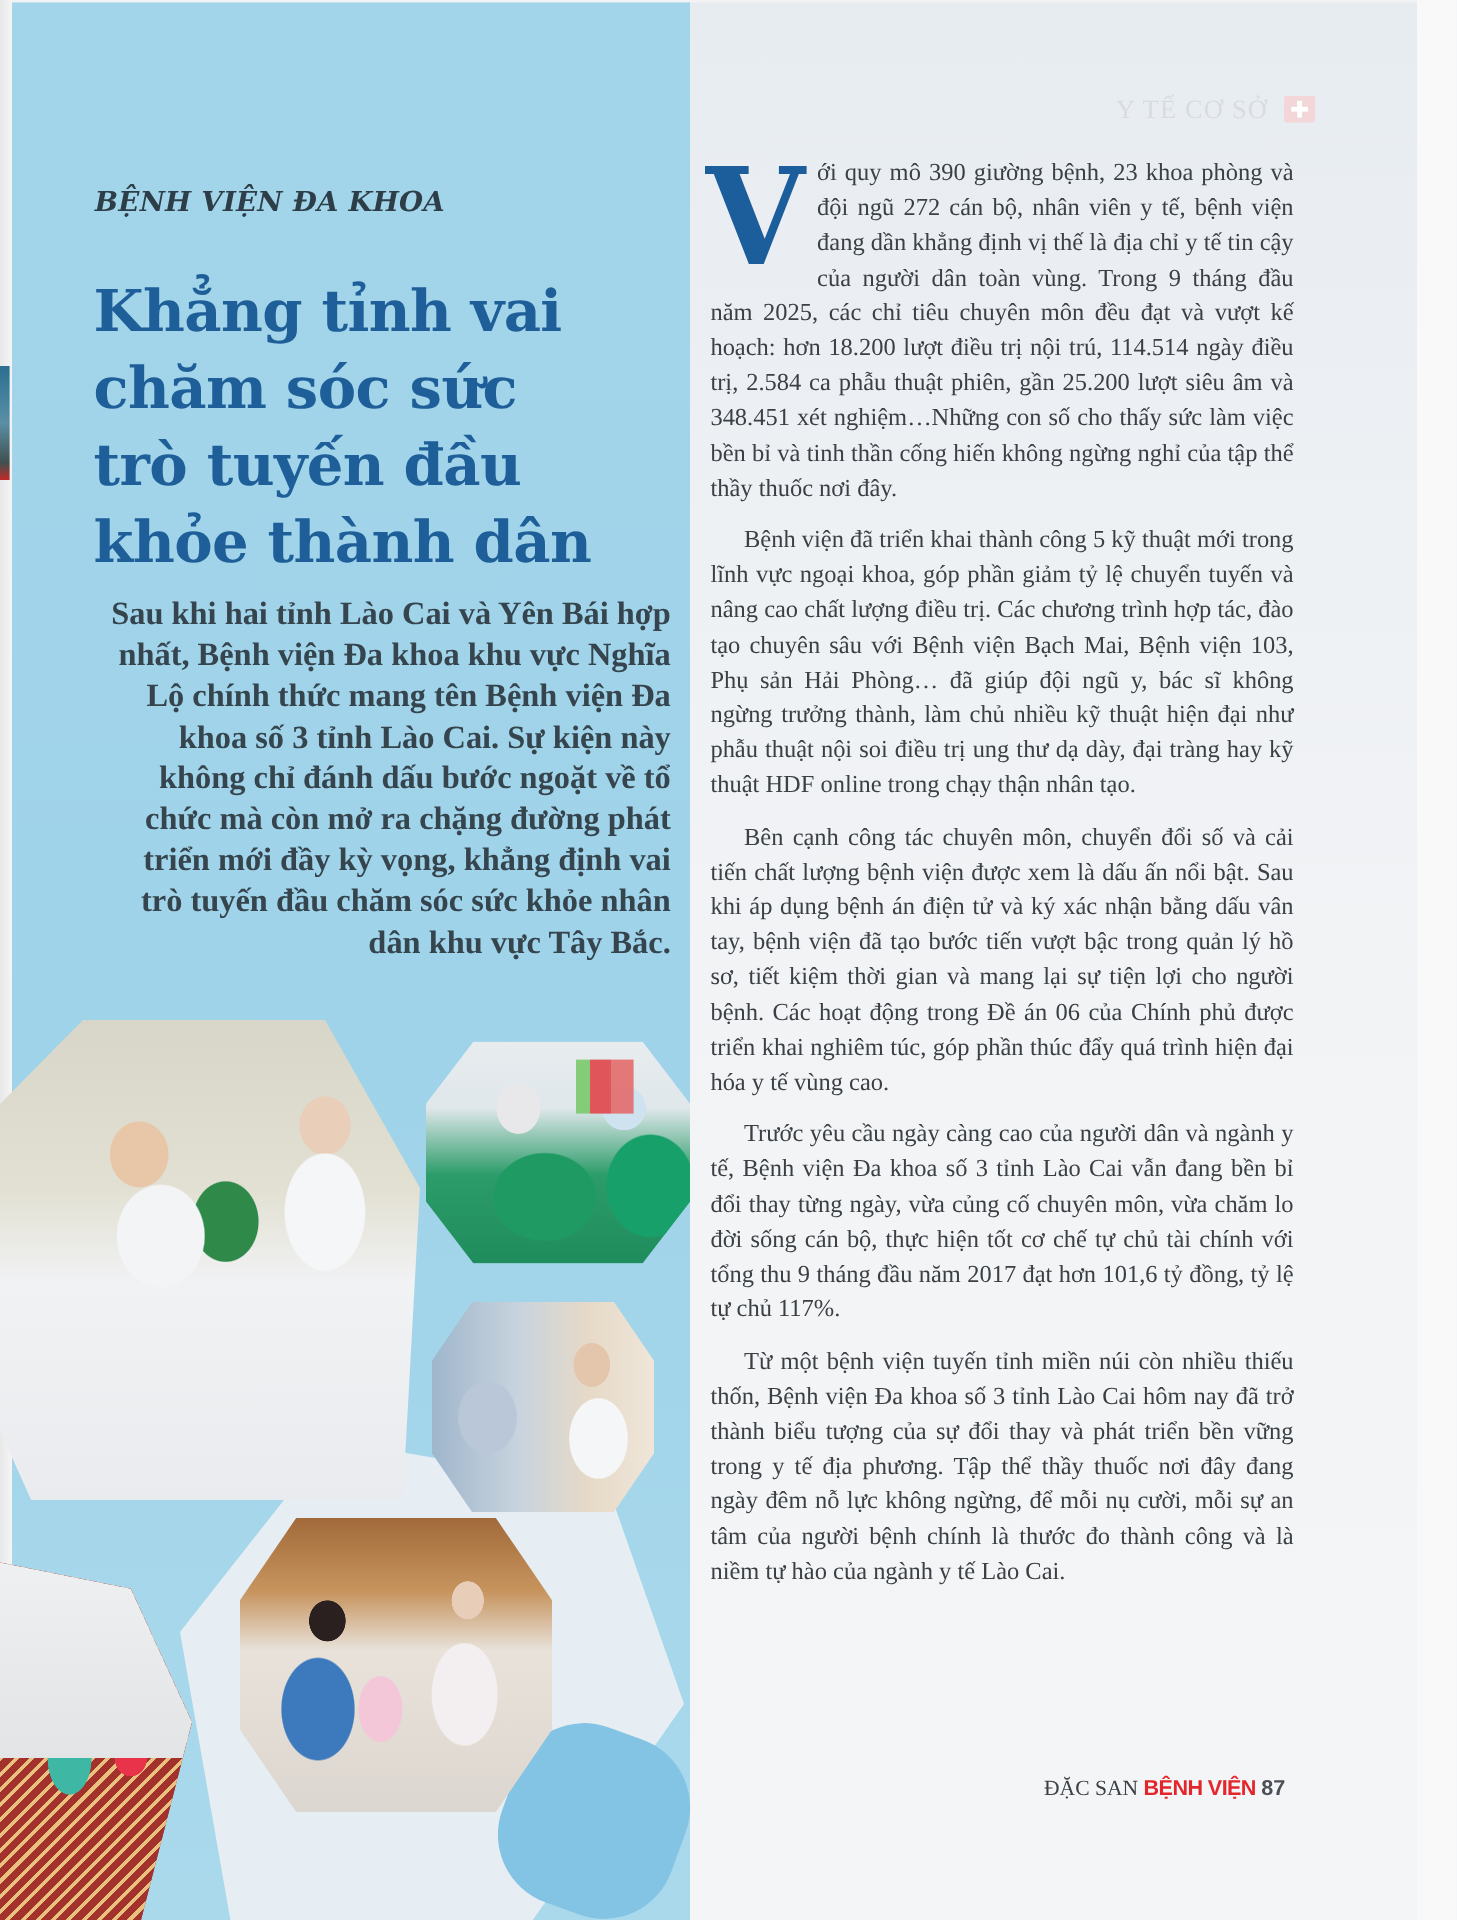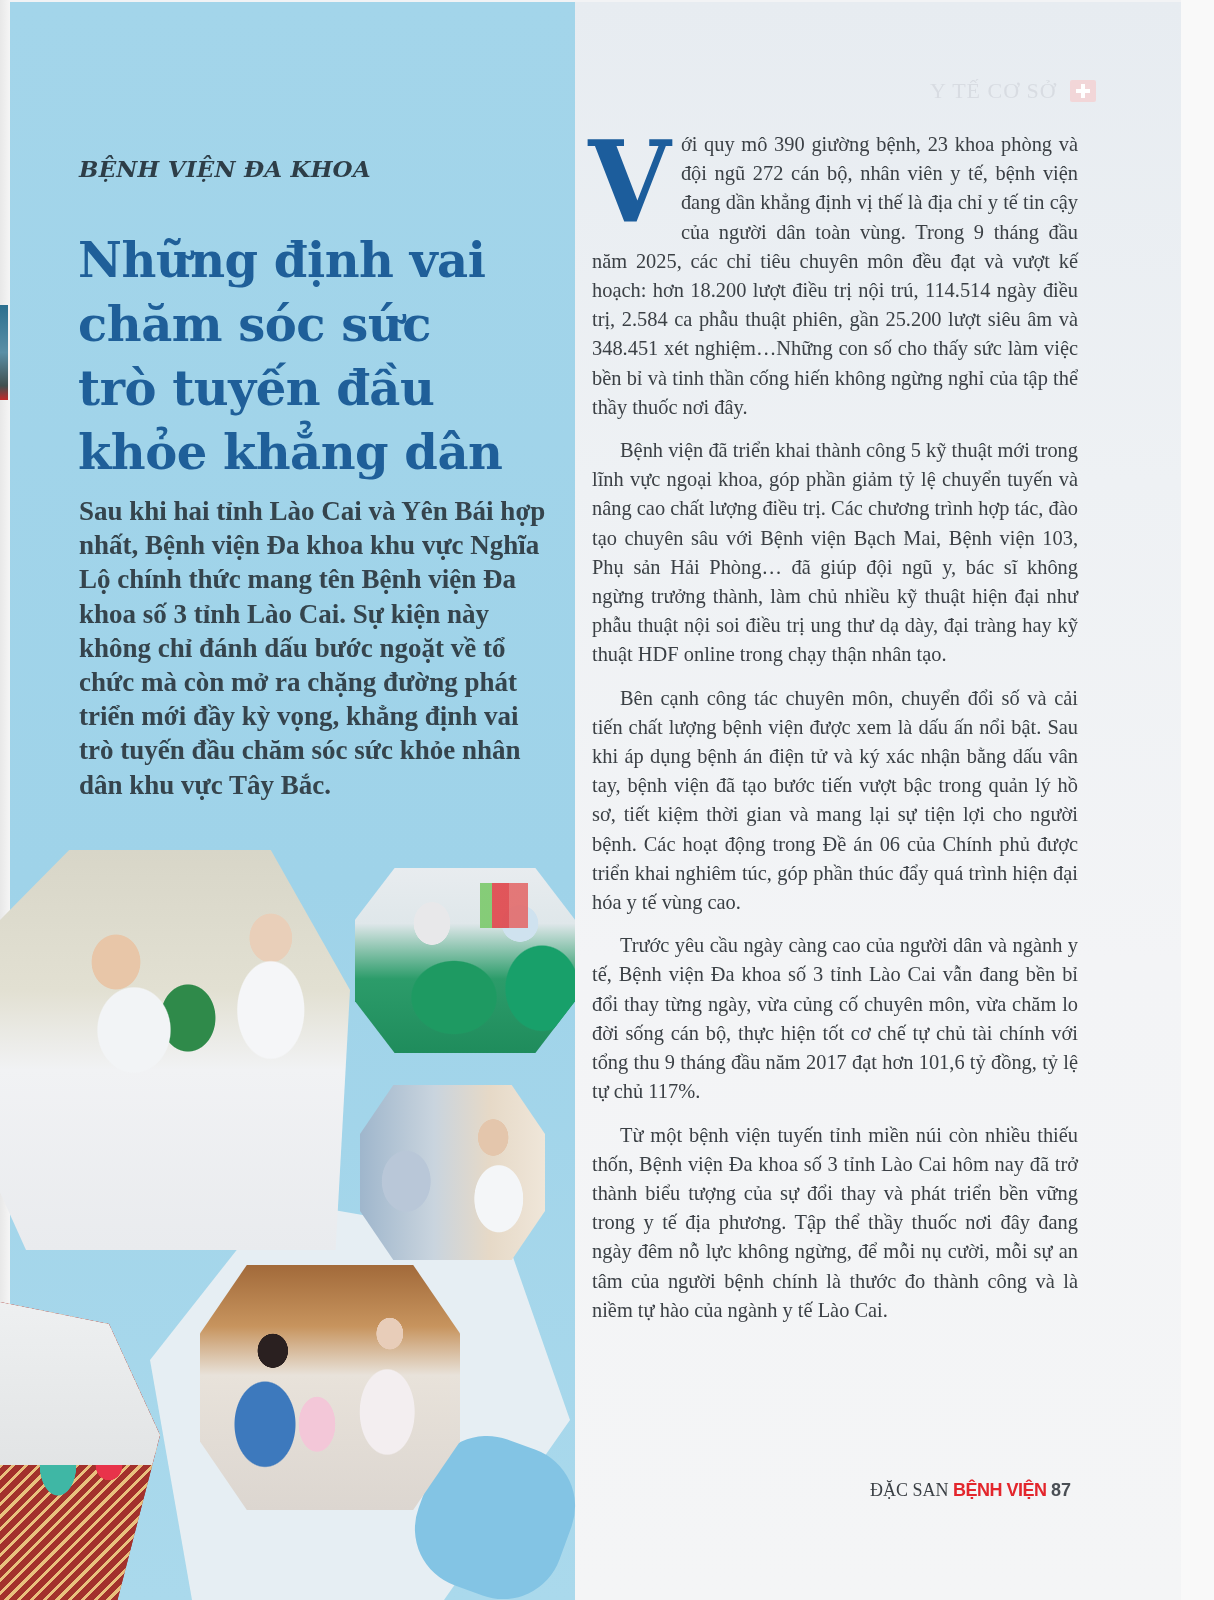--- a/index.html
+++ b/index.html
@@ -49,21 +49,21 @@
       font-size: 23px; line-height: 37px; color: #2e3e48; letter-spacing: 0.2px; font-style: italic;
     }
     .headline {
       position: absolute; left: 78px; top: 228px; width: 490px;
       font-family: "DejaVu Serif", serif; font-weight: bold;
       font-size: 48px; line-height: 64px; color: #1f5f99; letter-spacing: -0.5px;
     }
     .sapo {
       position: absolute; left: 79px; top: 494px; width: 480px;
       font-family: "Liberation Serif", serif; font-weight: bold;
-      font-size: 27px; line-height: 34.2px; color: #35444d;
+      font-size: 27px; line-height: 34.2px; color: #35444d; text-align: right;
     }
 
     
     .photo {
       position: absolute; overflow: hidden;
       clip-path: polygon(18% 0, 82% 0, 100% 28%, 100% 72%, 82% 100%, 18% 100%, 0 72%, 0 28%);
     }
     .photo-1 {
       left: -10px; top: 850px; width: 360px; height: 400px;
       clip-path: polygon(22% 0, 78% 0, 100% 35%, 96% 100%, 10% 100%, 0 80%, 0 20%);
@@ -170,24 +170,24 @@
 <div class="right-edge"></div>
 
 <div class="ghost-tag">Y TẾ CƠ SỞ</div>
 <div class="ghost-cross"></div>
 
 <div class="kicker layer">
   <div>BỆNH VIỆN ĐA KHOA</div>
 </div>
 
 <h1 class="headline layer" style="margin:0;">
-  <div>Những định vai</div>
+  <div>Khẳng tỉnh vai</div>
   <div>chăm sóc sức</div>
   <div>trò tuyến đầu</div>
-  <div>khỏe khẳng dân</div>
+  <div>khỏe thành dân</div>
 </h1>
 
 <p class="sapo layer" style="margin:0;">Sau khi hai tỉnh Lào Cai và Yên Bái hợp nhất, Bệnh viện Đa khoa khu vực Nghĩa Lộ chính thức mang tên Bệnh viện Đa khoa số 3 tỉnh Lào Cai. Sự kiện này không chỉ đánh dấu bước ngoặt về tổ chức mà còn mở ra chặng đường phát triển mới đầy kỳ vọng, khẳng định vai trò tuyến đầu chăm sóc sức khỏe nhân dân khu vực Tây Bắc.</p>
 
 <div class="white-star"></div>
 <div class="photo photo-1 layer"></div>
 <div class="photo photo-2 layer">
   <div class="chart-board"></div>
 </div>
 <div class="photo photo-3 layer"></div>

